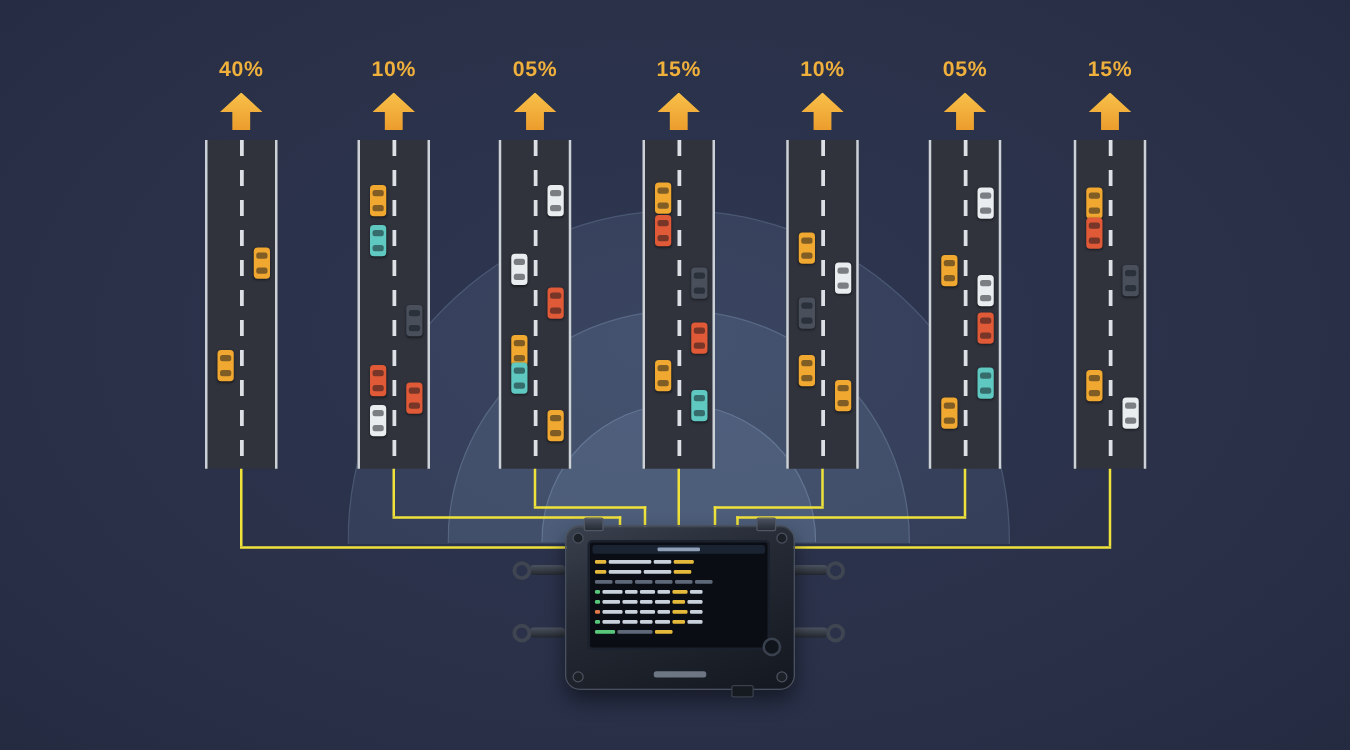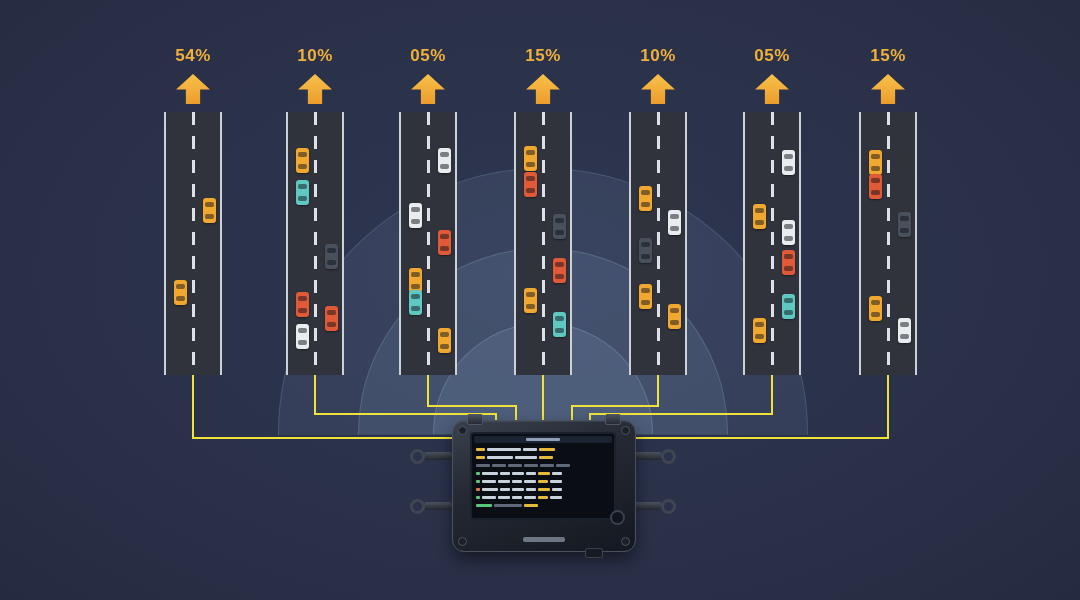--- a/index.html
+++ b/index.html
@@ -50,21 +50,21 @@
 </head>
 <body>
 
 <div id="stage" style="background: radial-gradient(at 50% 45%, rgb(46, 55, 82) 0%, rgb(42, 49, 73) 55%, rgb(36, 43, 65) 100%);">
 
   <div class="arc" id="arc-outer"></div>
   <div class="arc" id="arc-mid"></div>
   <div class="arc" id="arc-inner"></div>
 
   <div id="lanes-layer">
-      <div class="pct" style="left: 164px;">54%</div>
+      <div class="pct" style="left: 164px;">40%</div>
       <div class="arrow" style="left: 176px;"></div>
       <div class="road" style="left: 164px;">
         <div class="dash"></div>
         <div class="car" style="top: 86px; left: 37px; background: rgb(240, 168, 48);">
           <div class="win" style="top: 4px;"></div>
           <div class="win" style="bottom: 4px;"></div>
         </div>
         <div class="car" style="top: 168px; left: 8px; background: rgb(240, 168, 48);">
           <div class="win" style="top: 4px;"></div>
           <div class="win" style="bottom: 4px;"></div>

